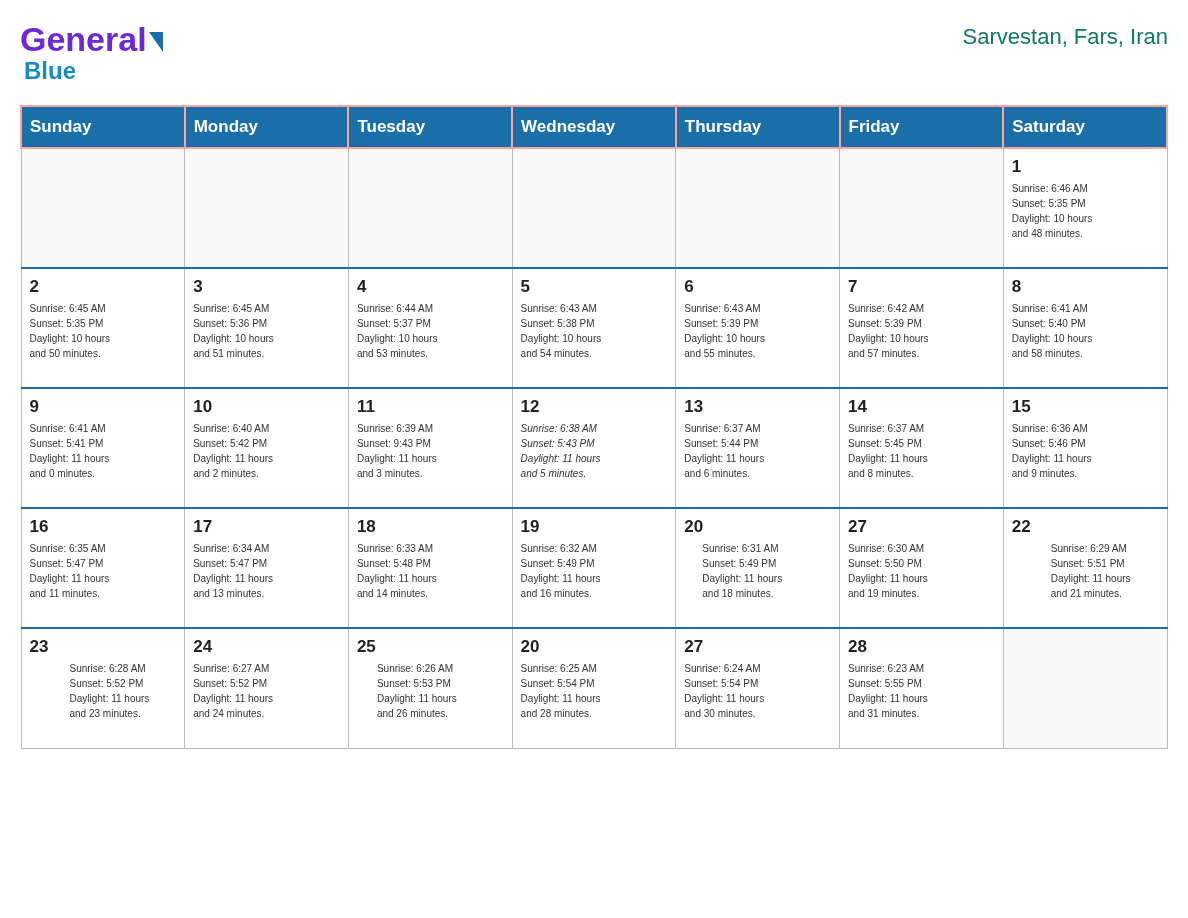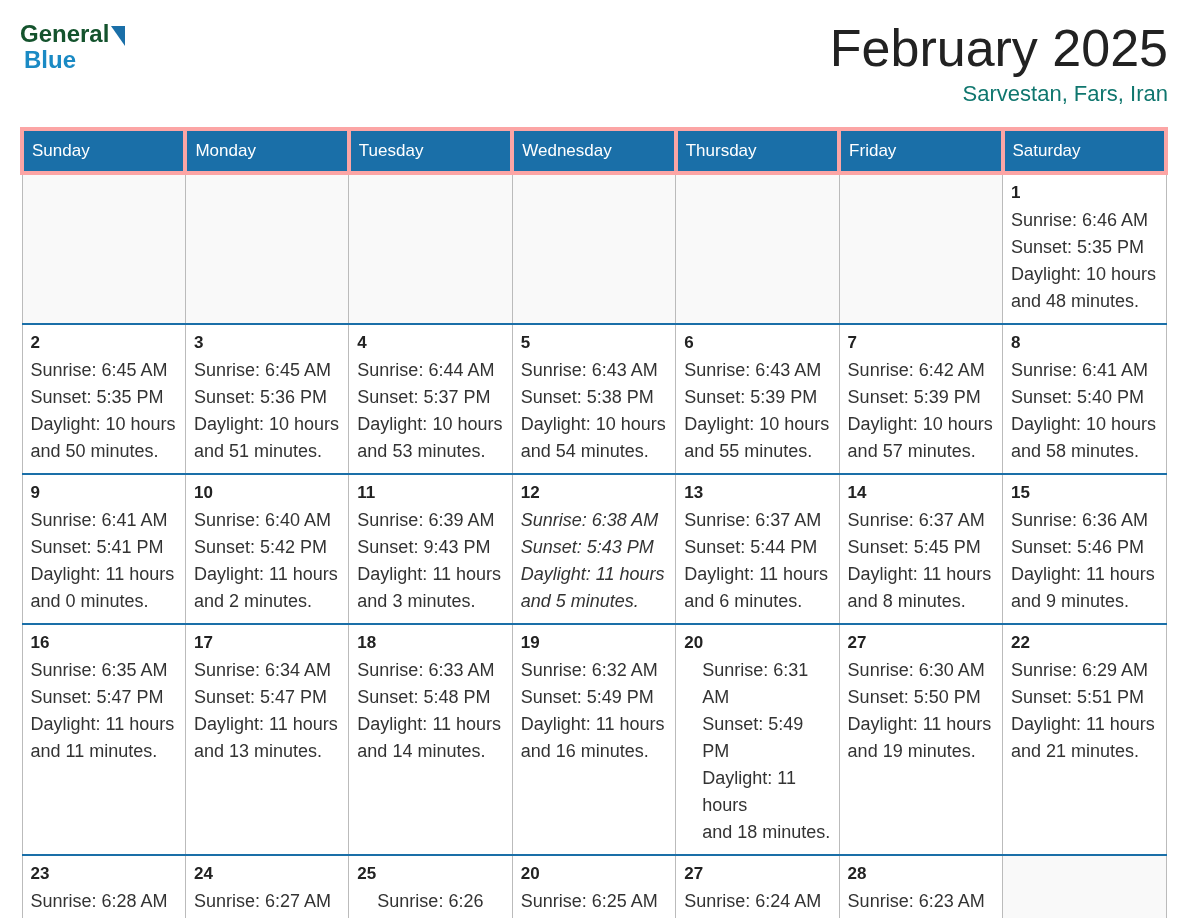--- a/index.html
+++ b/index.html
@@ -19,23 +19,23 @@
     .logo {
       display: flex;
       flex-direction: column;
       align-items: flex-start;
     }
     .logo-top {
       display: flex;
       align-items: center;
     }
     .logo-general {
-      font-size: 24px;
+      font-size: 34px;
       font-weight: bold;
-      color: #14532d;
+      color: #6d28d9;
     }
     .logo-triangle {
       width: 0;
       height: 0;
       border-left: 14px solid transparent;
       border-right: 0px solid transparent;
       border-top: 20px solid #1a6fa8;
       margin-left: 2px;
       margin-top: 4px;
     }
@@ -62,64 +62,63 @@
     }
     .calendar {
       width: 100%;
       border-collapse: collapse;
       border: 1px solid #999;
     }
     .calendar th {
       background-color: #1a6fa8;
       color: #fff;
       font-size: 17px;
-      font-weight: normal;
+      font-weight: bold;
       padding: 10px 8px;
       text-align: left;
-      border: 4px solid #fca5a5;
+      border: 2px solid #fca5a5;
     }
     .calendar td {
       vertical-align: top;
       border: 1px solid #bbb;
       padding: 8px 8px;
       width: 14.28%;
       min-height: 120px;
       height: 120px;
     }
     .calendar tr.week-row td {
       border-top: 2px solid #1a6fa8;
     }
     .day-num {
       font-size: 17px;
       font-weight: bold;
       color: #222;
       margin-bottom: 4px;
     }
     .day-info {
-      font-size: 18px;
+      font-size: 10px;
       color: #333;
       line-height: 1.5;
     }
     .empty-cell {
       background: #f9f9f9;
     }
   </style>
 </head>
 <body>
 
 <div class="header">
   <div class="logo">
     <div class="logo-top">
       <span class="logo-general">General</span>
       <div class="logo-triangle"></div>
     </div>
     <span class="logo-blue">Blue</span>
   </div>
   <div class="title-block">
-    <div class="month-title">February 2025</div>
     <div class="location">Sarvestan, Fars, Iran</div>
   </div>
 </div>
 
 <table class="calendar">
   <thead>
     <tr>
     <th>Sunday</th>
         <th>Monday</th>
         <th>Tuesday</th>
@@ -285,30 +284,30 @@
         </td>
         <td>
           <div class="day-num">27</div>
           <div class="day-info" style="white-space: pre-line;">Sunrise: 6:30 AM
 Sunset: 5:50 PM
 Daylight: 11 hours
 and 19 minutes.</div>
         </td>
         <td>
           <div class="day-num">22</div>
-          <div class="day-info" style="white-space: pre-line;">Sunrise: 6:29 AM
+          <div class="day-info" style="white-space: pre-line; margin-left: 39px;">Sunrise: 6:29 AM
 Sunset: 5:51 PM
 Daylight: 11 hours
 and 21 minutes.</div>
         </td>
       </tr>
       <tr class="week-row">
         <td>
           <div class="day-num">23</div>
-          <div class="day-info" style="white-space: pre-line;">Sunrise: 6:28 AM
+          <div class="day-info" style="white-space: pre-line; margin-left: 40px;">Sunrise: 6:28 AM
 Sunset: 5:52 PM
 Daylight: 11 hours
 and 23 minutes.</div>
         </td>
         <td>
           <div class="day-num">24</div>
           <div class="day-info" style="white-space: pre-line;">Sunrise: 6:27 AM
 Sunset: 5:52 PM
 Daylight: 11 hours
 and 24 minutes.</div>

